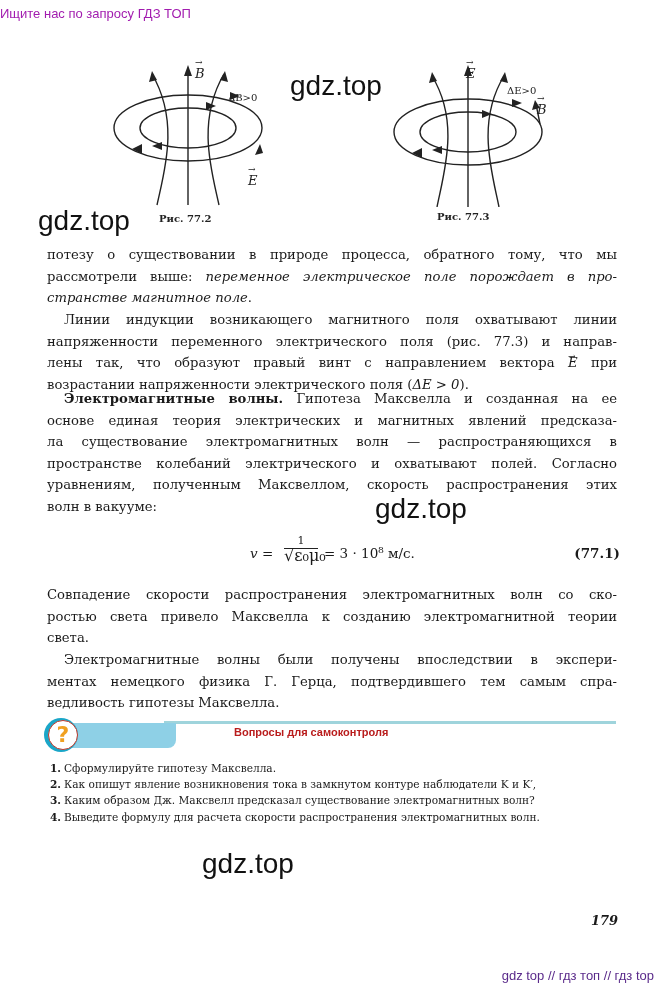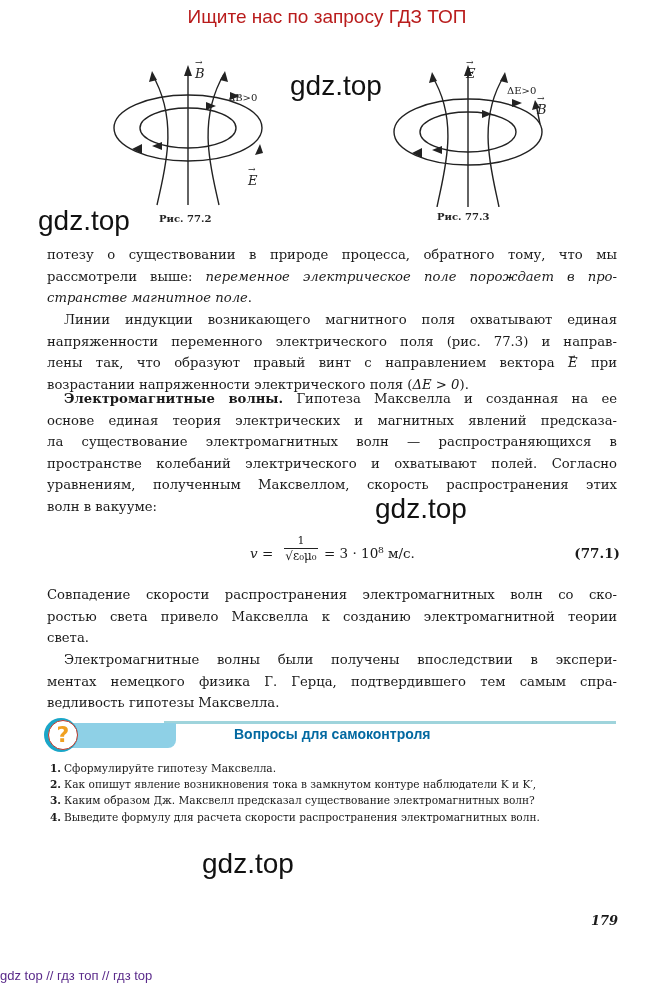--- a/index.html
+++ b/index.html
@@ -1,45 +1,45 @@
 <!DOCTYPE html>
 <html><head>
 <meta charset="utf-8">
 <style>
   html, body { margin: 0; padding: 0; background: #ffffff; }
   body { width: 654px; height: 994px; position: relative; overflow: hidden; font-family: "DejaVu Serif", serif; color: #1a1a1a; }
-  .top-banner { position: absolute; top: 6px; left: 0; width: 654px; text-align: center; font-family: "Liberation Sans", sans-serif; font-size: 19px; color: #b91c1c; }
+  .top-banner { position: absolute; top: 6px; left: 0; width: 654px; text-align: left; font-family: "Liberation Sans", sans-serif; font-size: 13px; color: #a21caf; }
   .wm { position: absolute; font-family: "Liberation Sans", sans-serif; font-size: 28px; color: #111; letter-spacing: 0px; }
   .fig { position: absolute; }
   .fig-caption { position: absolute; font-family: "DejaVu Serif", serif; font-weight: bold; font-size: 10px; color: #222; }
   .text { position: absolute; left: 47px; width: 570px; font-size: 13.2px; line-height: 21.5px; text-align: justify; }
   .line { display: block; white-space: nowrap; text-align-last: justify; text-align: justify; }
   .line.last { text-align-last: left; }
   .indent { padding-left: 17px; }
   .ital { font-style: italic; }
   .bold { font-weight: bold; }
   .formula { position: absolute; top: 538px; left: 250px; width: 370px; height: 36px; font-size: 13.5px; }
   .formula .lhs { position: absolute; left: 0; top: 7px; font-style: italic; }
   .formula .frac { position: absolute; left: 34px; top: -4px; text-align: center; width: 34px; }
   .formula .num { display: block; font-size: 11px; line-height: 14px; border-bottom: 1px solid #222; }
-  .formula .den { display: block; font-size: 12px; line-height: 14px; }
+  .formula .den { display: block; font-size: 16px; line-height: 14px; }
   .formula .rhs { position: absolute; left: 74px; top: 7px; }
   .formula .num-label { position: absolute; right: 0; top: 7px; font-weight: bold; }
   .q-header { position: absolute; top: 718px; left: 44px; width: 572px; height: 40px; }
   .q-bar-line { position: absolute; left: 120px; top: 3px; width: 452px; height: 3px; background: #9fd4dc; }
   .q-tab { position: absolute; left: 14px; top: 5px; width: 118px; height: 25px; background: #8ed0e6; border-radius: 0 0 8px 0; }
   .q-circle-back { position: absolute; left: 0; top: 0; width: 34px; height: 34px; border-radius: 50%; background: #1aa6c8; }
   .q-circle { position: absolute; left: 4px; top: 2px; width: 28px; height: 28px; border-radius: 50%; background: #fff; border: 1.5px solid #c0392b; text-align: center; font-family: "DejaVu Sans", sans-serif; font-weight: bold; font-size: 22px; line-height: 28px; color: #f0a020; }
-  .q-title { position: absolute; left: 190px; top: 8px; font-family: "Liberation Sans", sans-serif; font-weight: bold; font-size: 14px; color: #0369a1; }
+  .q-title { position: absolute; left: 190px; top: 8px; font-family: "Liberation Sans", sans-serif; font-weight: bold; font-size: 11px; color: #b91c1c; }
   .questions { position: absolute; top: 760px; left: 50px; width: 570px; font-size: 10.6px; line-height: 16.2px; }
   .questions .q { white-space: nowrap; }
   .questions .qn { font-weight: bold; display: inline-block; width: 14px; }
   .questions .cont { padding-left: 14px; }
   .page-num { position: absolute; top: 913px; left: 591px; font-size: 13px; font-weight: bold; font-style: italic; }
-  .footer { position: absolute; top: 968px; left: 0; width: 654px; text-align: left; font-family: "Liberation Sans", sans-serif; font-size: 13px; color: #5a2a8a; }
+  .footer { position: absolute; top: 968px; left: 0; width: 654px; text-align: right; font-family: "Liberation Sans", sans-serif; font-size: 13px; color: #5a2a8a; }
   .vec { position: relative; font-style: italic; }
   .vec::before { content: "\2192"; position: absolute; top: -9px; left: 0; font-size: 9px; font-style: normal; }
 </style>
 </head>
 <body>
 
 <div class="top-banner">Ищите нас по запросу ГДЗ ТОП</div>
 
 <svg class="fig" style="left:112px;top:62px" width="190" height="145" viewBox="0 0 190 145">
   <g fill="none" stroke="#222" stroke-width="1.4">
@@ -95,21 +95,21 @@
 <div class="wm" style="left:375px;top:493px">gdz.top</div>
 <div class="wm" style="left:202px;top:848px">gdz.top</div>
 
 <div class="text" style="top:244px">
   <span class="line">потезу о существовании в природе процесса, обратного тому, что мы</span>
   <span class="line"><span>рассмотрели выше: </span><span class="ital">переменное электрическое поле порождает в про-</span></span>
   <span class="line last"><span class="ital">странстве магнитное поле</span><span>.</span></span>
 </div>
 
 <div class="text" style="top:309px">
-  <span class="line indent">Линии индукции возникающего магнитного поля охватывают единая</span>
+  <span class="line indent">Линии индукции возникающего магнитного поля охватывают линии</span>
   <span class="line">напряженности переменного электрического поля (рис. 77.3) и направ-</span>
   <span class="line"><span>лены так, что образуют правый винт с направлением вектора </span><span class="vec">E</span><span> при</span></span>
   <span class="line last"><span>возрастании напряженности электрического поля (</span><span class="ital">ΔE &gt; 0</span><span>).</span></span>
 </div>
 
 <div class="text" style="top:388px">
   <span class="line indent"><span class="bold">Электромагнитные волны.</span><span> Гипотеза Максвелла и созданная на ее</span></span>
   <span class="line">основе единая теория электрических и магнитных явлений предсказа-</span>
   <span class="line">ла существование электромагнитных волн — распространяющихся в</span>
   <span class="line">пространстве колебаний электрического и охватывают полей. Согласно</span>

